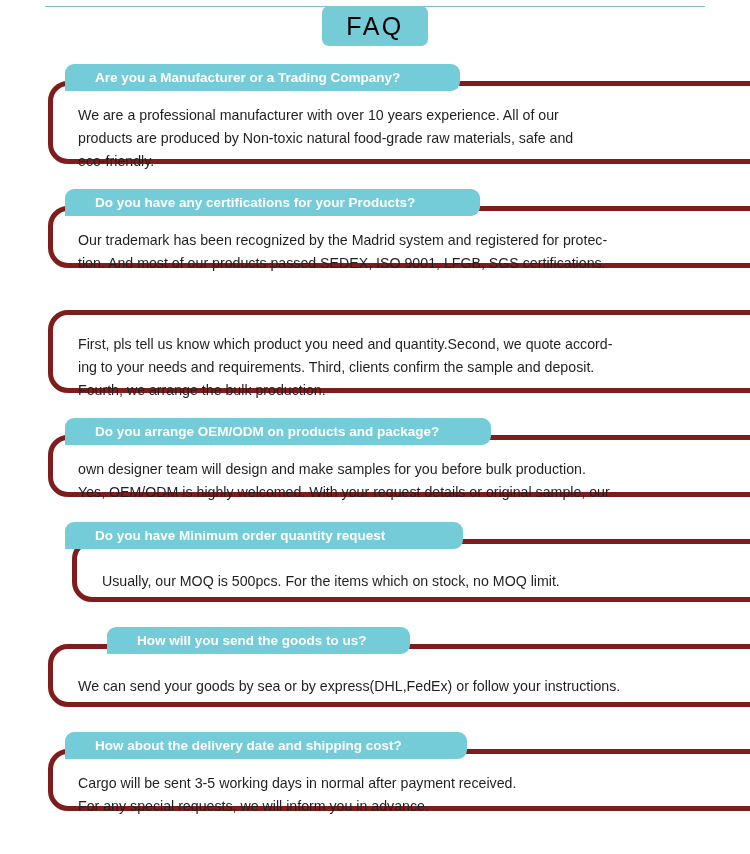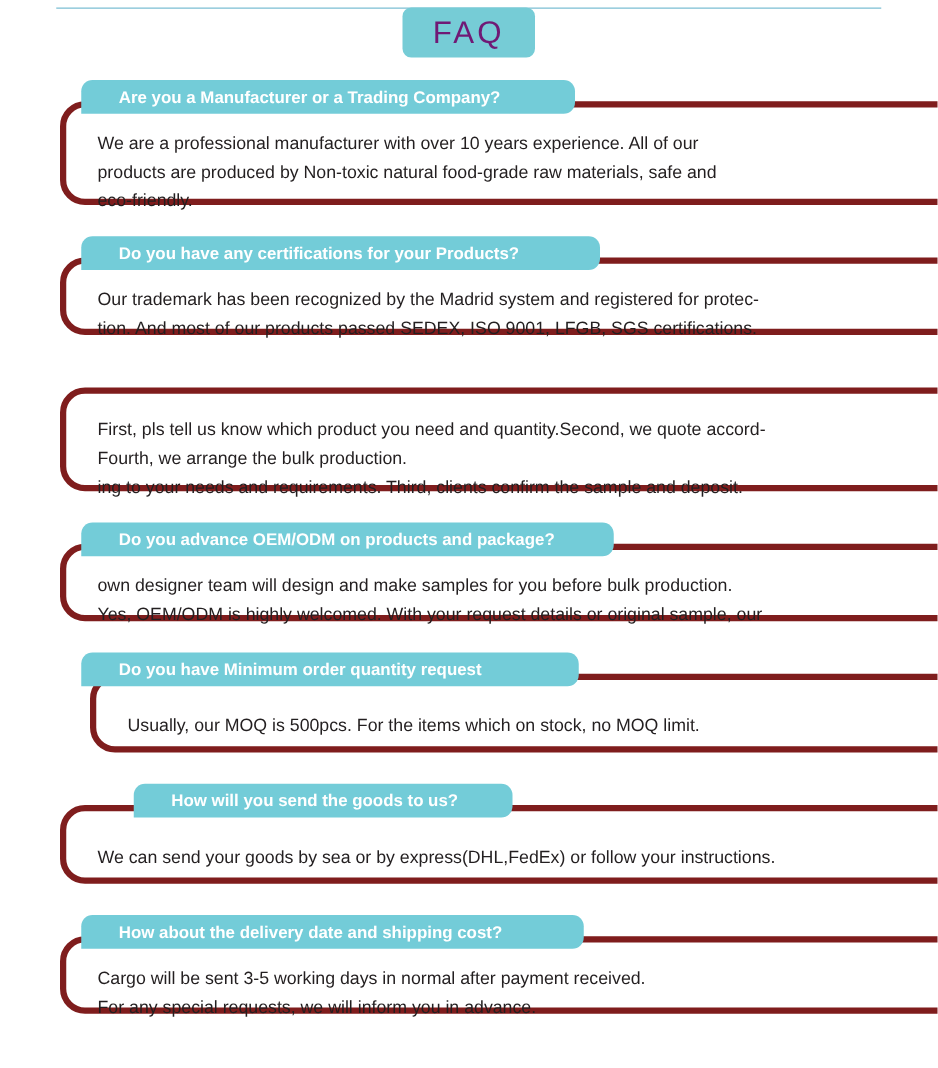--- a/index.html
+++ b/index.html
@@ -30,21 +30,21 @@
 
   
   .faq-pill {
     position: absolute;
     left: 322px;
     top: 6px;
     width: 106px;
     height: 40px;
     background: #76ccd6;
     border-radius: 7px;
-    color: #701a75;
+    color: #000000;
     font-size: 25px;
     letter-spacing: 2.5px;
     line-height: 40px;
     text-align: center;
     font-weight: 400;
   }
 
   
   .qa-list {
     position: absolute;
@@ -127,27 +127,27 @@
           <div class="a-text">
             <span class="a-line">Our trademark has been recognized by the Madrid system and registered for protec-</span>
             <span class="a-line">tion. And most of our products passed SEDEX, ISO 9001, LFGB, SGS certifications.</span>
           </div>
         </div>
       </div>
       <div class="qa-block" style="height: 125px;">
         <div class="a-card" style="height: 83px;">
           <div class="a-text">
             <span class="a-line">First, pls tell us know which product you need and quantity.Second, we quote accord-</span>
+            <span class="a-line">ing to your needs and requirements. Third, clients confirm the sample and deposit.</span>
             <span class="a-line">Fourth, we arrange the bulk production.</span>
-            <span class="a-line">ing to your needs and requirements. Third, clients confirm the sample and deposit.</span>
           </div>
         </div>
       </div>
       <div class="qa-block" style="height: 104px;">
-        <div class="q-tab" style="width: 426px;">Do you advance OEM/ODM on products and package?</div>
+        <div class="q-tab" style="width: 426px;">Do you arrange OEM/ODM on products and package?</div>
         <div class="a-card" style="height: 62px;">
           <div class="a-text">
             <span class="a-line">own designer team will design and make samples for you before bulk production.</span>
             <span class="a-line">Yes, OEM/ODM is highly welcomed. With your request details or original sample, our</span>
           </div>
         </div>
       </div>
       <div class="qa-block" style="height: 105px;">
         <div class="q-tab" style="width: 398px;">Do you have Minimum order quantity request</div>
         <div class="a-card tall" style="height: 63px; margin-left: 24px;">

